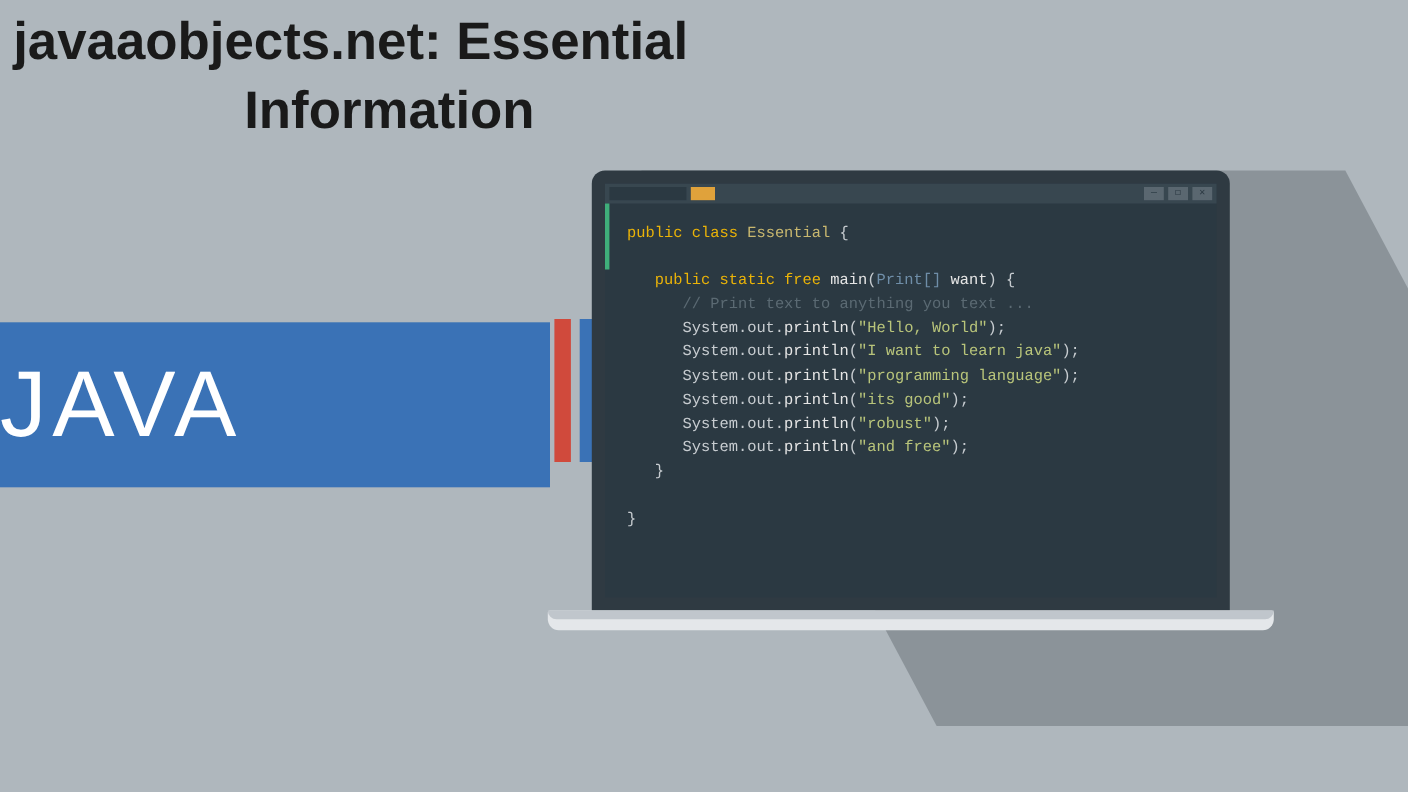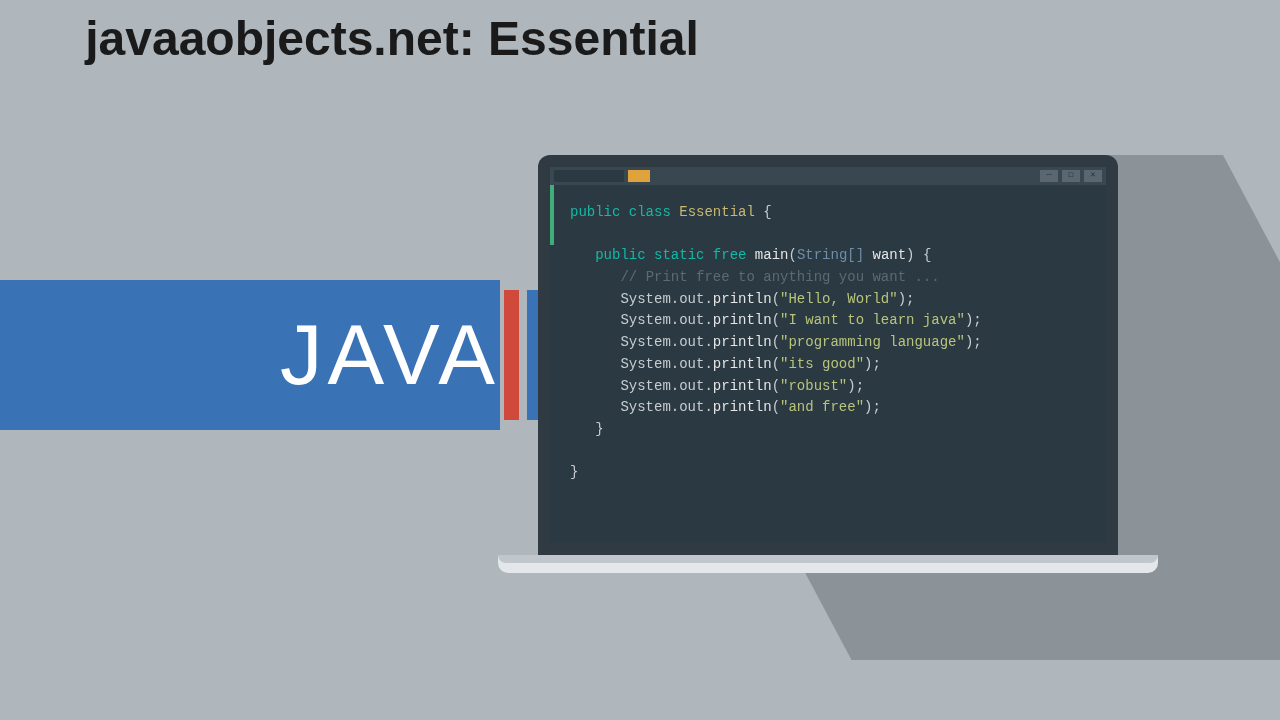--- a/index.html
+++ b/index.html
@@ -15,35 +15,34 @@
       position: absolute;
       top: 8px;
       left: 12px;
       font-family: "Arial Black", Gadget, sans-serif;
       font-weight: 900;
       font-size: 48px;
       line-height: 1.3;
       color: #1a1a1a;
       z-index: 50;
       width: 760px;
-      text-align: center;
     }
     .overlay-title .line2 {
       padding-left: 210px;
     }
     .java-banner {
       position: absolute;
-      top: 280px;
+      top: 293px;
       left: 0;
       width: 500px;
       height: 150px;
       background: #3a72b6;
       display: flex;
       align-items: center;
-      justify-content: flex-end;
+      justify-content: flex-start;
       z-index: 5;
     }
     .java-banner-text {
       color: #fff;
       font-size: 85px;
       font-weight: 300;
       letter-spacing: 5px;
       font-family: Arial, sans-serif;
     }
     .stripes-left {
@@ -139,21 +138,21 @@
       height: 60px;
       background: #3fae7a;
     }
     .code {
       position: absolute;
       top: 35px;
       left: 20px;
       color: #c7ccd0;
       white-space: pre;
     }
-    .kw { color: #14b8a6; text-align: right; }
+    .kw { color: #eab308; text-align: right; }
     .cls { color: #c9b86f; }
     .mth { color: #e5e5e5; }
     .str { color: #b8c47a; }
     .cmt { color: #5b6a73; }
     .typ { color: #6f8ea8; }
     .laptop-base {
       width: 660px;
       height: 18px;
       background: #e4e7ea;
       margin-left: -40px;
@@ -166,20 +165,21 @@
       height: 8px;
       background: #c0c6cc;
       border-radius: 0 0 10px 10px;
     }
   </style>
 </head>
 <body>
 
 <div class="overlay-title">
   <div>javaaobjects.net: Essential</div>
+  <div class="line2">Information</div>
 </div>
 
 <div class="java-banner">
   <span class="java-banner-text">JAVA</span>
 </div>
 
 <div class="stripes-left">
     <div class="stripe red"></div>
     <div class="stripe blue"></div>
   </div>
@@ -204,22 +204,22 @@
         </div>
         <div class="tb-right">
             <div class="tb-btn">—</div>
             <div class="tb-btn">◻</div>
             <div class="tb-btn">✕</div>
           </div>
       </div>
       <div class="gutter"></div>
       <div class="code"><span class="kw">public class</span> <span class="cls">Essential</span> {
 
-   <span class="kw">public static free</span> <span class="mth">main</span>(<span class="typ">String[]</span> <span class="mth">want</span>) {
-      <span class="cmt">// Print free to anything you want ...</span>
+   <span class="kw">public static free</span> <span class="mth">main</span>(<span class="typ">Print[]</span> <span class="mth">want</span>) {
+      <span class="cmt">// Print text to anything you text ...</span>
       System.out.<span class="mth">println</span>(<span class="str">"Hello, World"</span>);
       System.out.<span class="mth">println</span>(<span class="str">"I want to learn java"</span>);
       System.out.<span class="mth">println</span>(<span class="str">"programming language"</span>);
       System.out.<span class="mth">println</span>(<span class="str">"its good"</span>);
       System.out.<span class="mth">println</span>(<span class="str">"robust"</span>);
       System.out.<span class="mth">println</span>(<span class="str">"and free"</span>);
    }
 
 }</div>
     </div>

